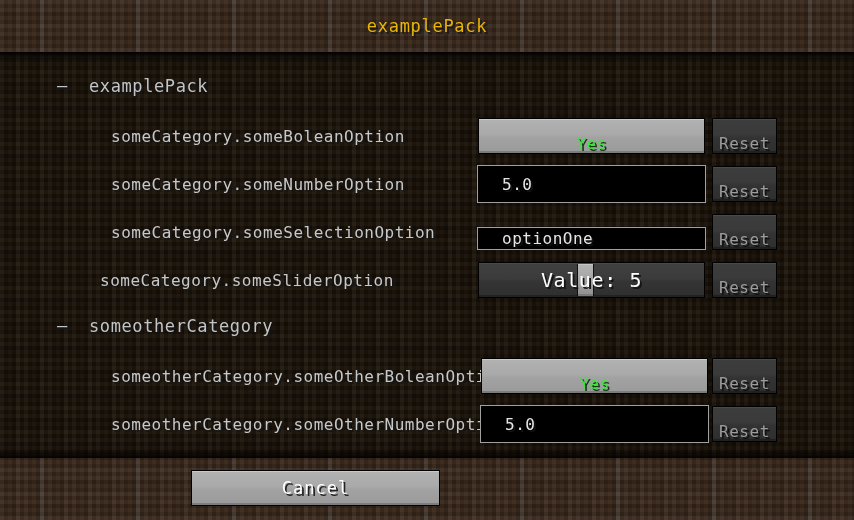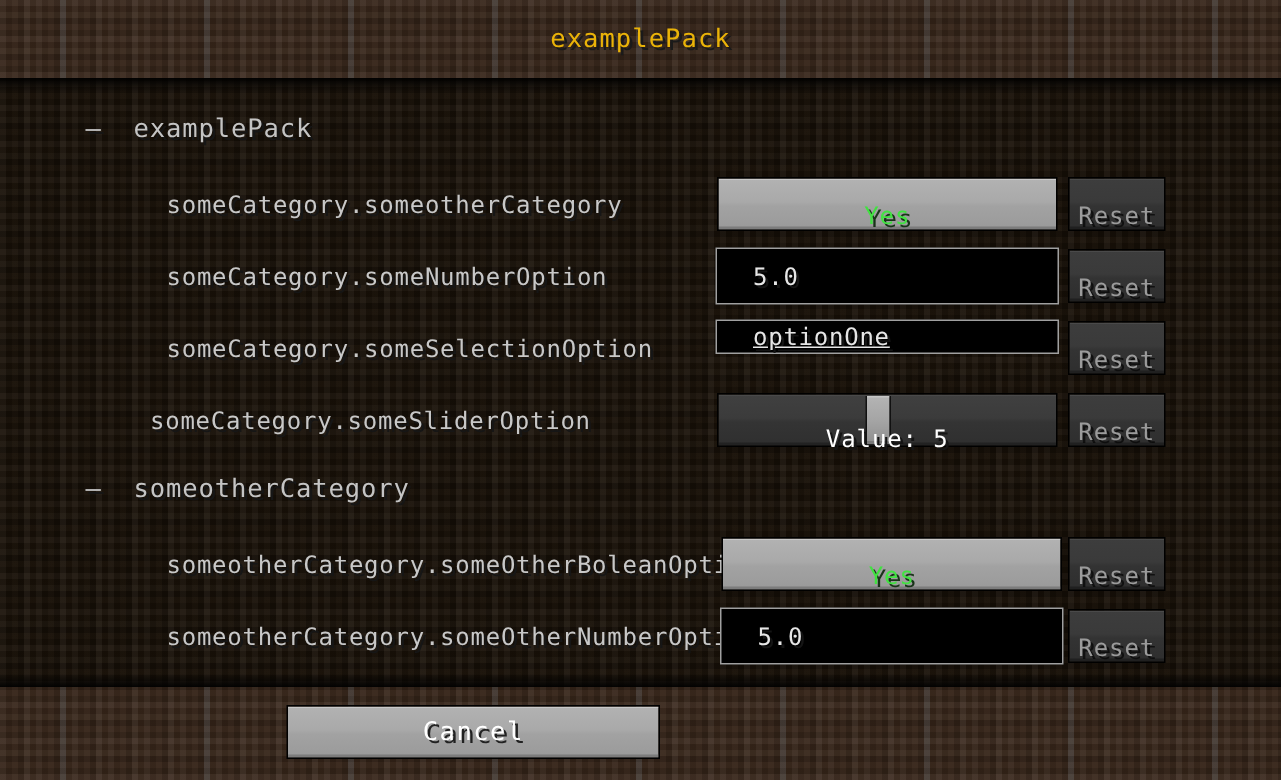--- a/index.html
+++ b/index.html
@@ -123,23 +123,23 @@
     text-shadow:2px 2px 0 #141414;cursor:text;
   }
 
   .slider{
     border:1px solid #000;position:absolute;box-sizing:border-box;
     background:linear-gradient(to bottom,#404040 0%,#3b3b3b 46%,#343434 54%,#2f2f2f 100%);
     box-shadow:inset 0 1px 0 #4a4a4a, inset 0 -2px 0 #222;
     cursor:pointer;
   }
   .slider-label{
-    position:absolute;left:0;top:12px;width:100%;height:100%;
+    position:absolute;left:0;top:0;width:100%;height:100%;
     display:flex;align-items:center;justify-content:center;
-    font-size:16px;color:#fff;text-shadow:2px 2px 0 #151515;
+    font-size:20px;color:#fff;text-shadow:2px 2px 0 #151515;
     letter-spacing:.6px;pointer-events:none;
   }
   .slider-handle{
     position:absolute;top:1px;bottom:1px;width:15px;
     background:linear-gradient(to bottom,#b4b4b4 0%,#a5a5a5 50%,#8f8f8f 100%);
     box-shadow:inset 0 1px 0 #c6c6c6, inset 0 -2px 0 #7a7a7a;
     border-left:1px solid #111;border-right:1px solid #111;
   }
 
   
@@ -162,38 +162,38 @@
   <div class="shadow-top"></div>
   <div class="shadow-bottom"></div>
 
   <div id="title" class="mc">examplePack</div>
 
   <div class="cat" style="left:57px;top:76px;">
     <span class="dash">–</span>
     <span>examplePack</span>
   </div>
 
-  <div class="opt-label" style="left:111px;top:127px;">someCategory.someotherCategory</div>
+  <div class="opt-label" style="left:111px;top:127px;">someCategory.someBoleanOption</div>
   <div class="widget btn btn-hover" style="left:478px;top:118px;width:227px;height:36px;">
     <span class="val-yes">Yes</span>
   </div>
   <div class="widget btn btn-disabled" style="left:712px;top:118px;width:65px;height:36px;">
     <span>Reset</span>
   </div>
 
   <div class="opt-label" style="left:111px;top:175px;">someCategory.someNumberOption</div>
   <div class="widget field" style="left:477px;top:165px;width:229px;height:38px;">
     <span>5.0</span>
   </div>
   <div class="widget btn btn-disabled" style="left:712px;top:166px;width:65px;height:36px;">
     <span>Reset</span>
   </div>
 
   <div class="opt-label" style="left:111px;top:223px;">someCategory.someSelectionOption</div>
-  <div class="widget field" style="left:477px;top:213px;width:229px;height:23px;text-decoration:underline;">
+  <div class="widget field" style="left:477px;top:227px;width:229px;height:23px;">
     <span>optionOne</span>
   </div>
   <div class="widget btn btn-disabled" style="left:712px;top:214px;width:65px;height:36px;">
     <span>Reset</span>
   </div>
 
   <div class="opt-label" style="left:100px;top:271px;">someCategory.someSliderOption</div>
   <div class="slider" id="slider-widget" style="left:478px;top:262px;width:227px;height:36px;">
     <div class="slider-handle" id="slider-handle" style="left: 98px;"></div>
     <div class="slider-label">Value: 5</div>

